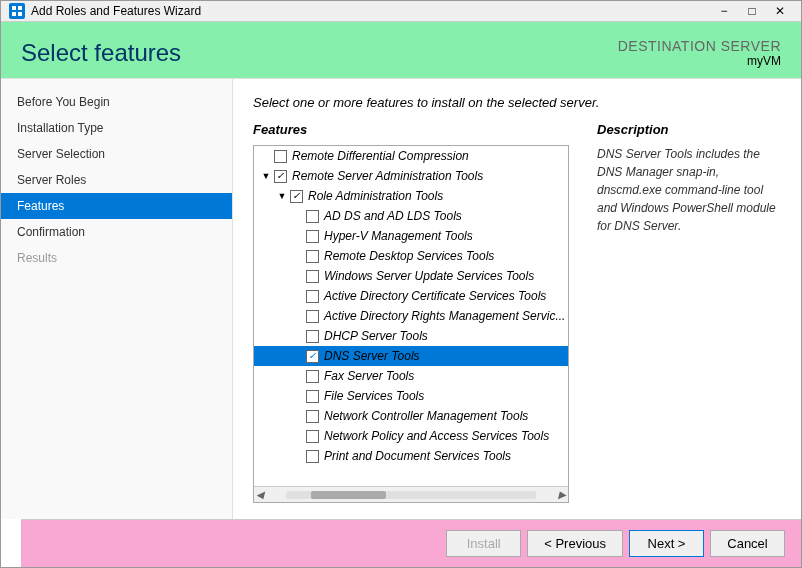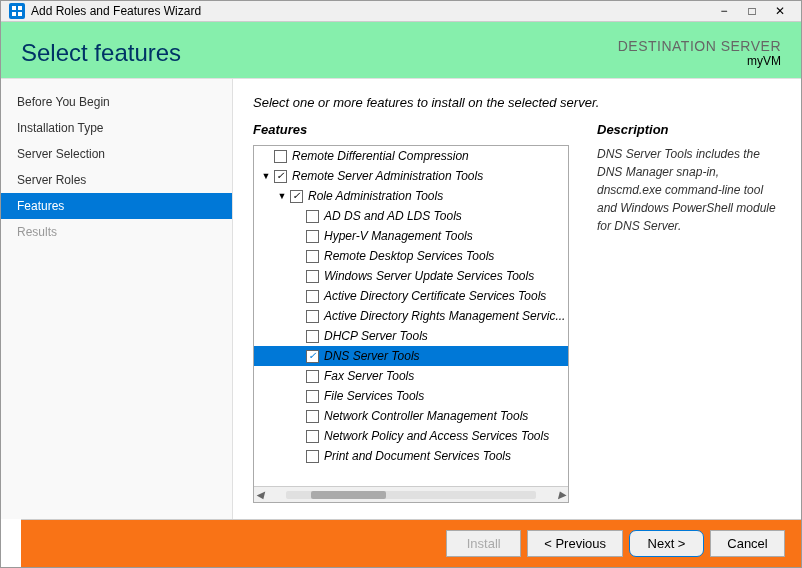--- a/index.html
+++ b/index.html
@@ -250,42 +250,41 @@
       font-weight: 600;
       margin-bottom: 8px;
     }
     .desc-text {
       font-size: 12px;
       color: #333;
       line-height: 1.5;
     }
 
     .footer {
-      background: #f97316;
+      background: #f9a8d4;
       border-top: 1px solid #ccc;
       padding: 10px 16px;
       display: flex;
       justify-content: flex-end;
       align-items: center;
       gap: 6px;
       flex-shrink: 0;
       margin-left: 20px;
     }
     .footer-btn {
       padding: 5px 16px;
       font-size: 13px;
       border: 1px solid #aaa;
       background: #f0f0f0;
       cursor: pointer;
       min-width: 75px;
       text-align: center;
     }
     .footer-btn.primary {
       border-color: #0078d7;
-      border-radius: 7px;
     }
     .footer-btn.disabled {
       color: #aaa;
       cursor: default;
     }
   </style>
 <style>.feature-item.highlighted .checkbox.checked::after { color: #0078d7 !important; }</style></head>
 <body>
 
 <div class="window">
@@ -318,20 +317,21 @@
     </div>
 
     <div class="body-section">
 
       <div class="sidebar">
       <div class="sidebar-item">Before You Begin</div>
           <div class="sidebar-item">Installation Type</div>
           <div class="sidebar-item">Server Selection</div>
           <div class="sidebar-item">Server Roles</div>
           <div class="sidebar-item active">Features</div>
+          <div class="sidebar-item">Confirmation</div>
           <div class="sidebar-item dimmed">Results</div>
         </div>
 
       <div class="content-area">
         <div class="content-desc">Select one or more features to install on the selected server.</div>
         <div style="display:flex; flex:1; overflow:hidden; gap:12px;">
           <div style="flex:1; display:flex; flex-direction:column; overflow:hidden;">
             <div class="features-label">Features</div>
             <div class="features-list-container">
               <div class="features-list">

